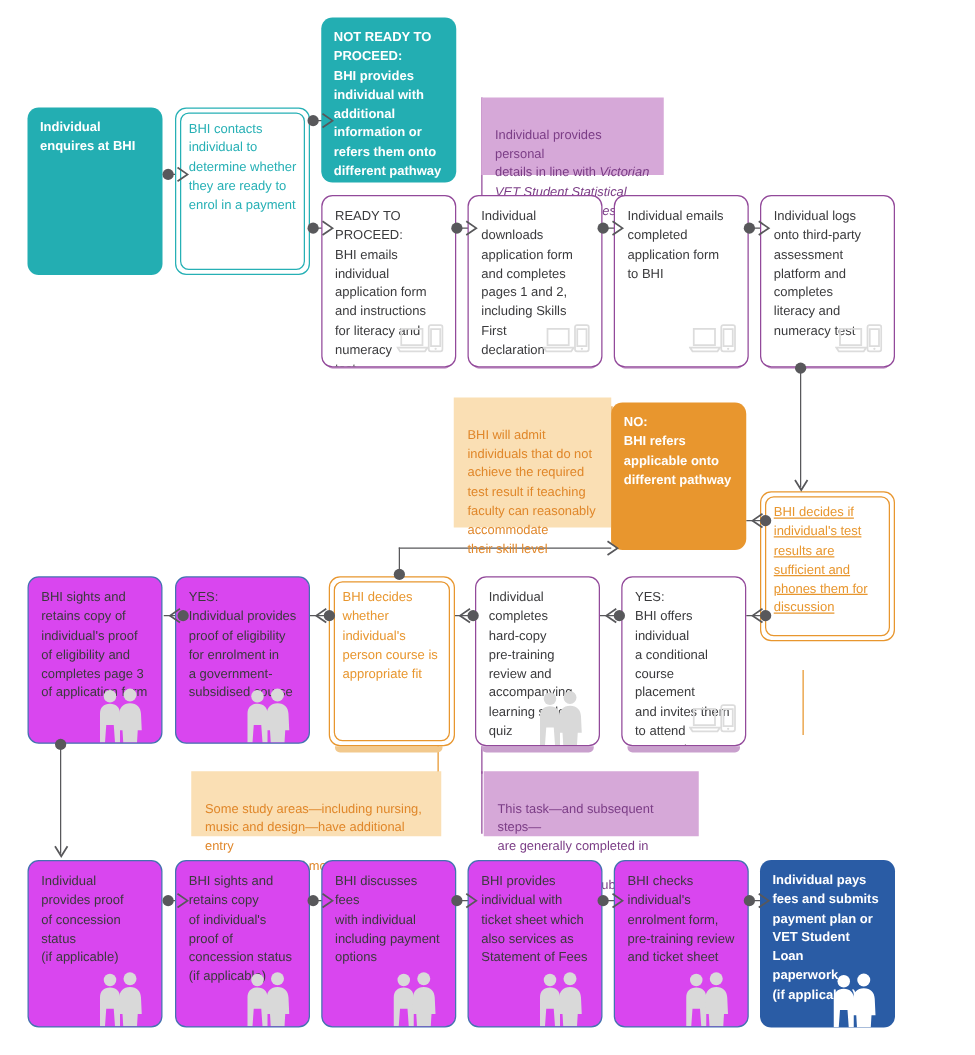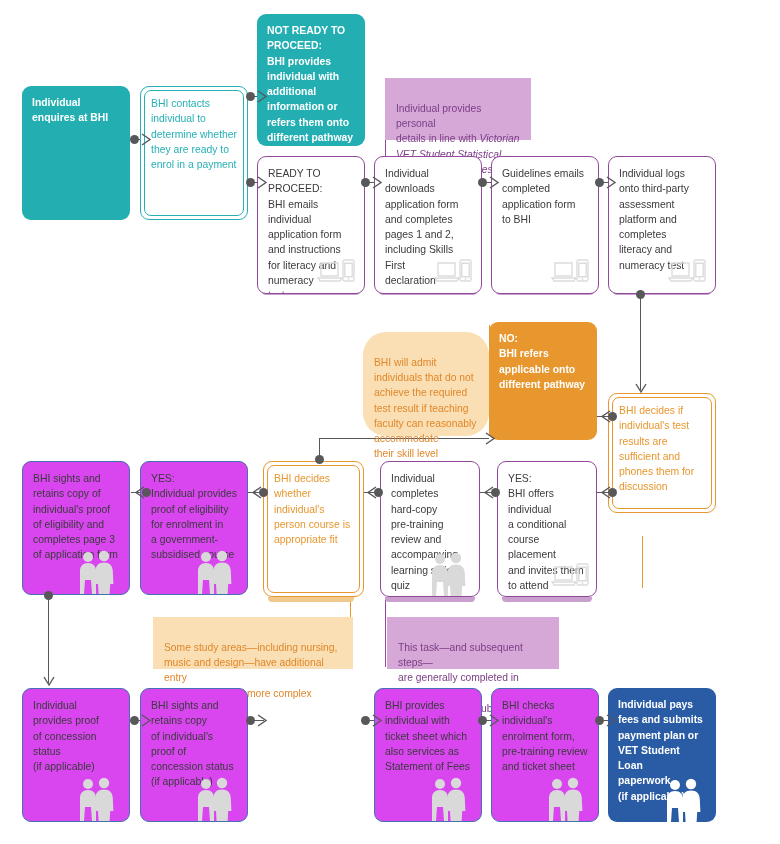--- a/index.html
+++ b/index.html
@@ -321,21 +321,21 @@
             <rect x="26" y="1" width="11" height="21" rx="1.6"></rect>
             <path d="M27.8 4.2 h7.4 v13.6 h-7.4 z"></path>
           </g>
           <circle cx="31.5" cy="20" r="0.9" fill="#dcdcdc"></circle>
         </svg>
     </span>
   </div>
 
   <div class="shadowbar sb-purple" style="left:496px;top:290px;width:98px;"></div>
   <div class="node n-purple" style="left:491px;top:156px;width:108px;height:138px;">
-    <div class="txt">Guidelines emails
+    <div class="txt">Individual emails
 completed
 application form
 to BHI</div>
     <span class="ico" style="right:9px;bottom:8px;">
       <svg width="38" height="26" viewBox="0 0 38 26">
           <g fill="none" stroke="#dcdcdc" stroke-width="1.4">
             <path d="M4 4 h17 v13 h-17 z"></path>
             <path d="M1 19 h24 l-2 3 h-20 z"></path>
             <rect x="26" y="1" width="11" height="21" rx="1.6"></rect>
             <path d="M27.8 4.2 h7.4 v13.6 h-7.4 z"></path>
@@ -374,30 +374,30 @@
 Collection Guidelines</i>
   </div>
 
   <div class="node n-fill-orange" style="left:489px;top:322px;width:108px;height:118px;">
     <div class="txt">NO:
 BHI refers
 applicable onto
 different pathway</div>
   </div>
 
-  <div class="node n-orange dbl" style="left:608px;top:393px;width:108px;height:120px;">
+  <div class="node n-orange dbl" style="left:608px;top:393px;width:108px;height:120px;text-decoration:underline;">
     <div class="txt">BHI decides if
 individual's test
 results are
 sufficient and
 phones them for
 discussion</div>
   </div>
 
-  <div class="callout c-orange" style="left:363px;top:332px;width:126px;height:104px;border-radius:23px;">
+  <div class="callout c-orange" style="left:363px;top:318px;width:126px;height:104px;">
     <span>BHI will admit
 individuals that do not
 achieve the required
 test result if teaching
 faculty can reasonably
 accommodate
 their skill level</span>
   </div>
 
 
@@ -535,20 +535,36 @@
           <g fill="#d9d9d9">
             <circle cx="15" cy="9" r="5"></circle>
             <path d="M15 15 c-5 0-8 3-8 8 v23 h4 l1-14 h6 l1 14 h4 v-23 c0-5-3-8-8-8z"></path>
             <circle cx="31" cy="8" r="5.2"></circle>
             <path d="M31 14.5 c-5.4 0-8.4 3.4-8.6 8.6 l-0.6 13 h3.2 l0.6 10 h11 l0.6-10 h3.2 l-0.6-13 c-0.2-5.2-3.2-8.6-8.8-8.6z"></path>
           </g>
         </svg>
     </span>
   </div>
 
+  <div class="node n-blue" style="left:257px;top:688px;width:108px;height:134px;">
+    <div class="txt">BHI discusses fees
+with individual
+including payment
+options</div>
+    <span class="ico" style="right:10px;bottom:0px;">
+      <svg width="46" height="46" viewBox="0 0 46 46">
+          <g fill="#d9d9d9">
+            <circle cx="15" cy="9" r="5"></circle>
+            <path d="M15 15 c-5 0-8 3-8 8 v23 h4 l1-14 h6 l1 14 h4 v-23 c0-5-3-8-8-8z"></path>
+            <circle cx="31" cy="8" r="5.2"></circle>
+            <path d="M31 14.5 c-5.4 0-8.4 3.4-8.6 8.6 l-0.6 13 h3.2 l0.6 10 h11 l0.6-10 h3.2 l-0.6-13 c-0.2-5.2-3.2-8.6-8.8-8.6z"></path>
+          </g>
+        </svg>
+    </span>
+  </div>
 
   <div class="node n-blue" style="left:374px;top:688px;width:108px;height:134px;">
     <div class="txt">BHI provides
 individual with
 ticket sheet which
 also services as
 Statement of Fees</div>
     <span class="ico" style="right:10px;bottom:0px;">
       <svg width="46" height="46" viewBox="0 0 46 46">
           <g fill="#d9d9d9">

